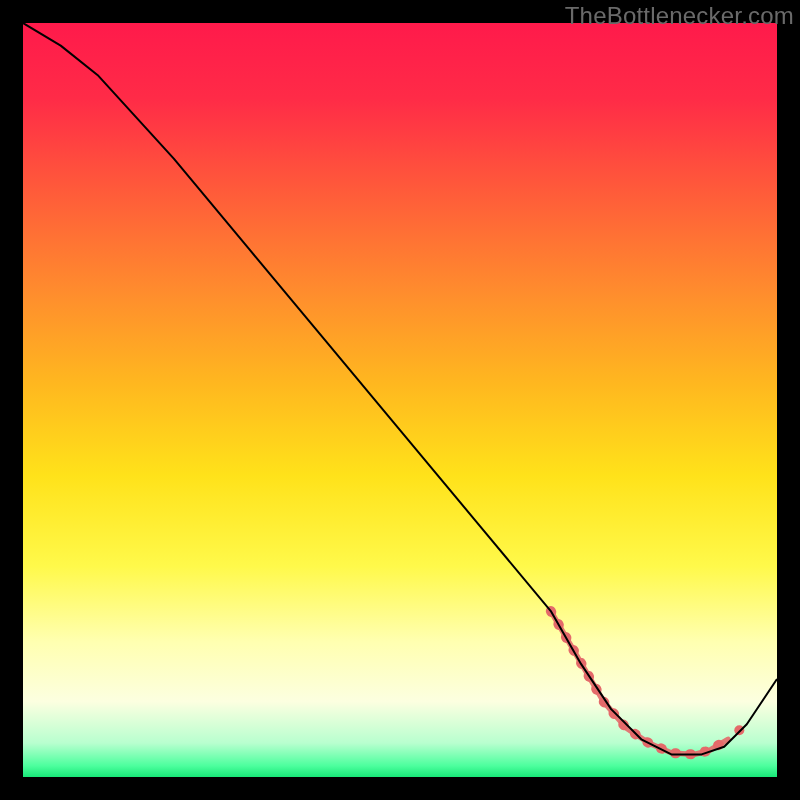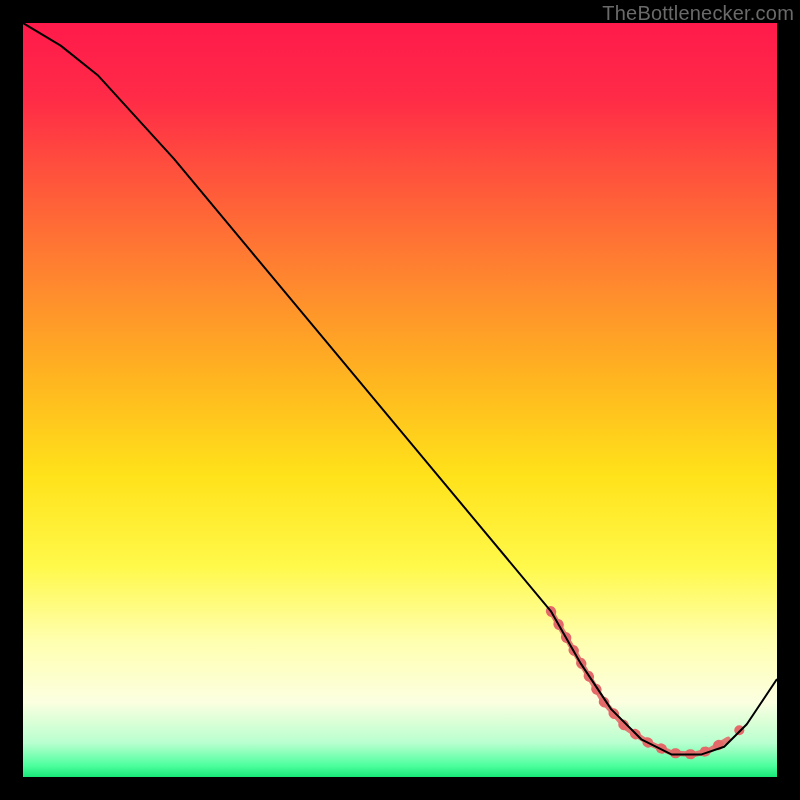--- a/index.html
+++ b/index.html
@@ -23,21 +23,21 @@
     position: absolute;
     left: 0;
     top: 0;
     width: 754px;
     height: 754px;
   }
   .watermark {
     position: absolute;
     top: 2px;
     right: 6px;
-    font-size: 20px;
+    font-size: 24px;
     font-weight: 500;
     color: #6a6a6a;
     letter-spacing: 0.2px;
   }
 </style>
 </head>
 <body>
 
 <div class="frame">
   <svg class="plot" viewBox="0 0 754 754" preserveAspectRatio="none">

